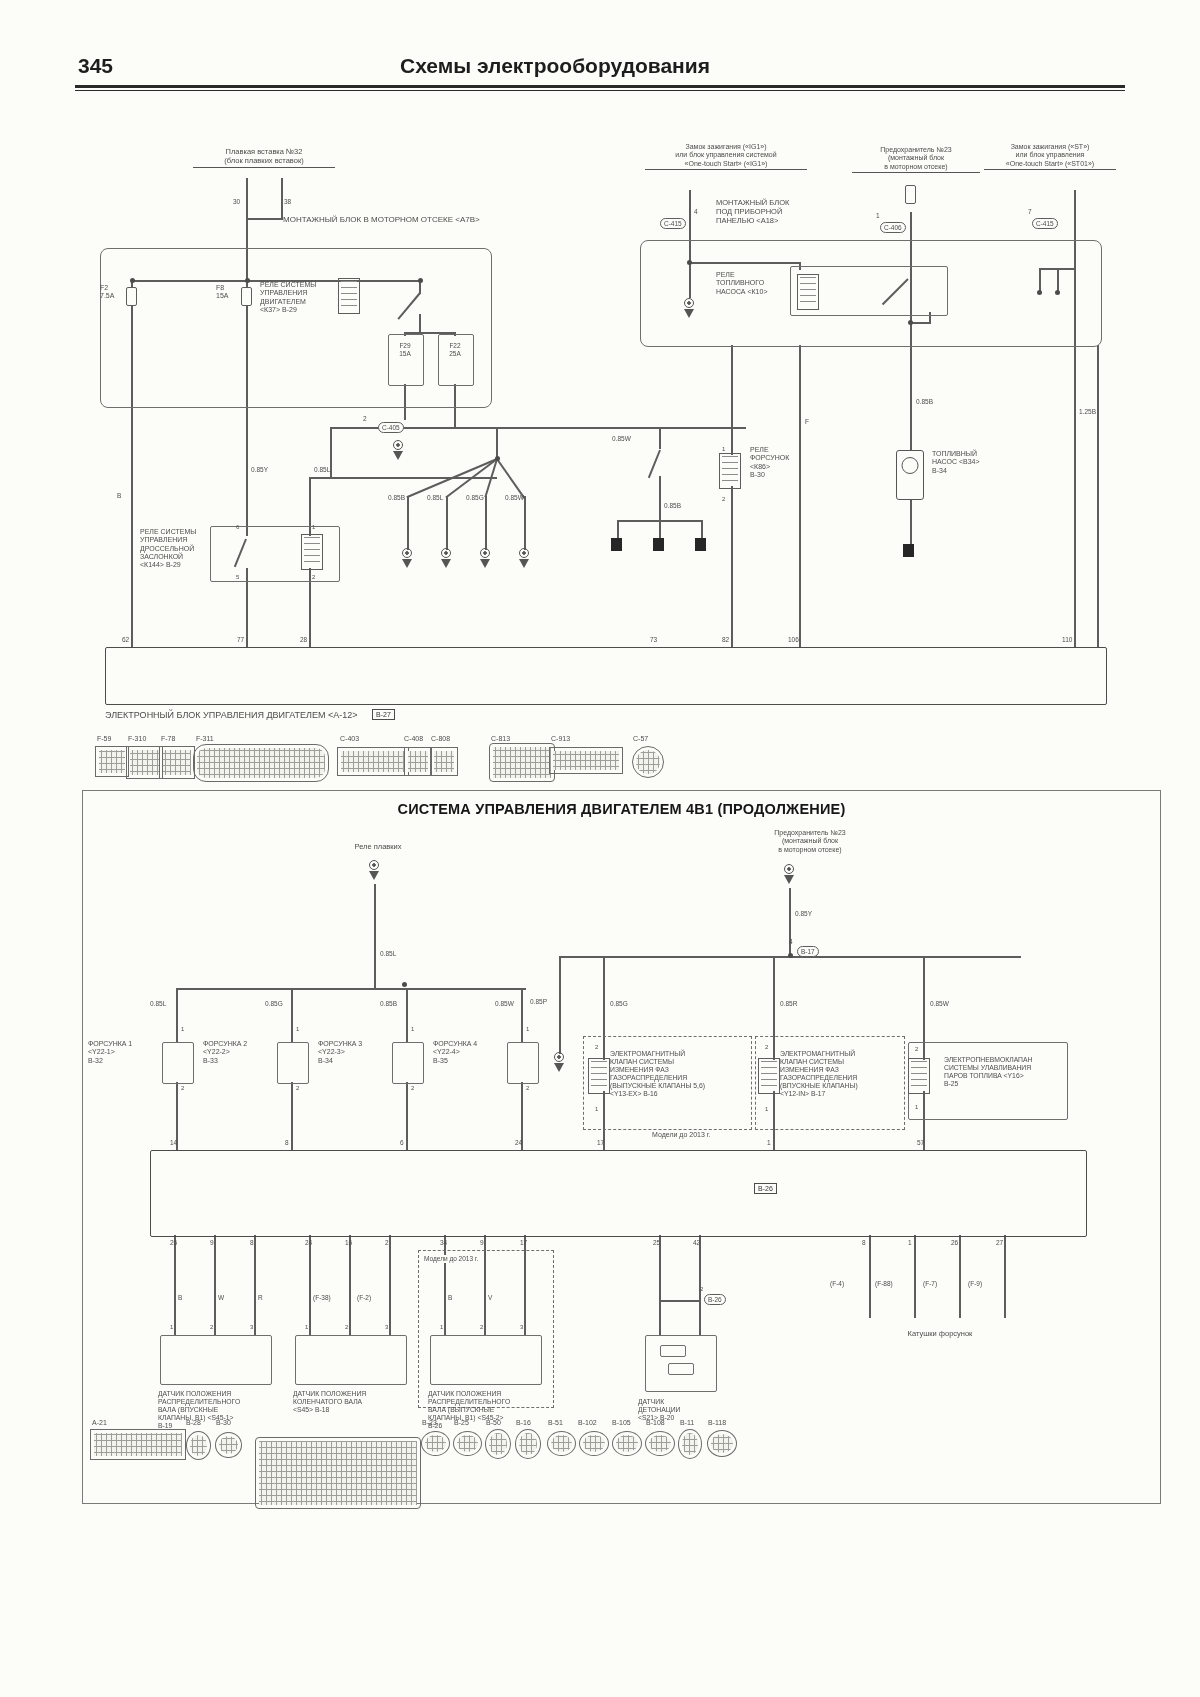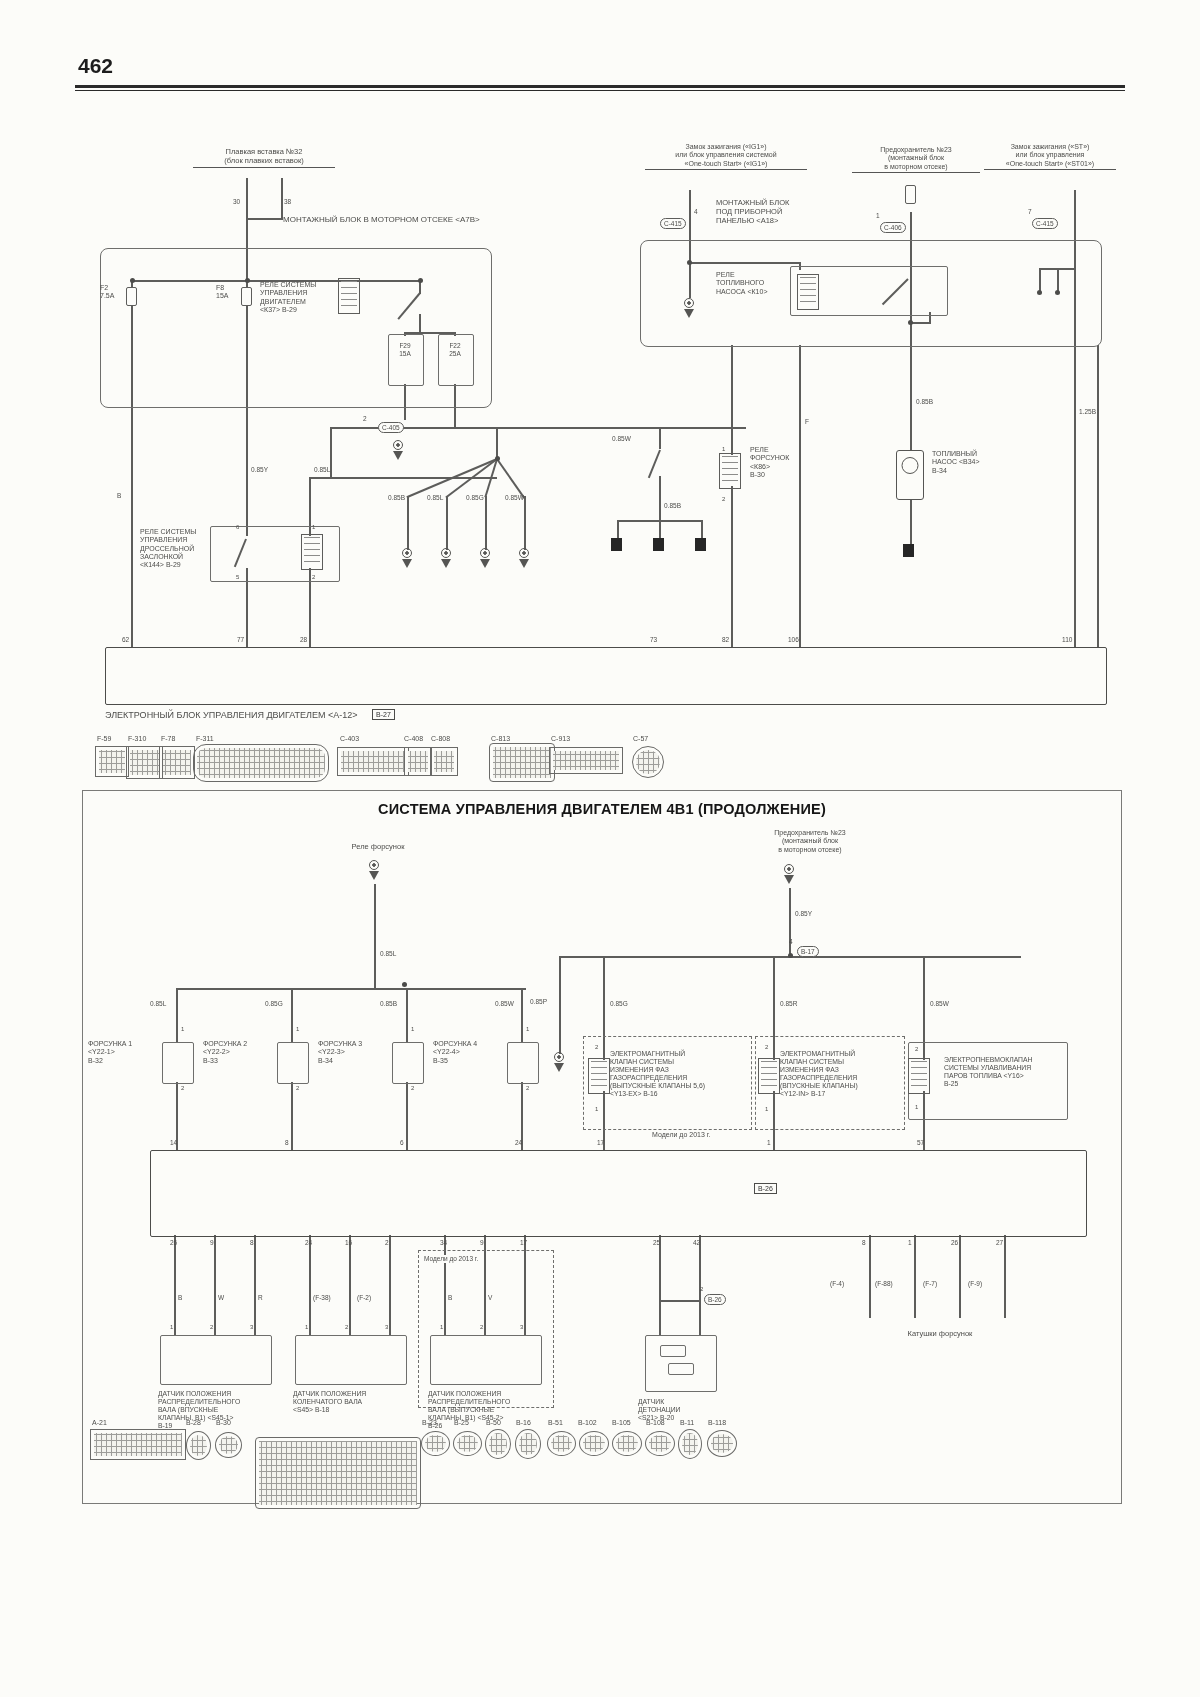--- a/index.html
+++ b/index.html
@@ -5,21 +5,21 @@
   html,body{margin:0;padding:0;background:#eceae4;}
   #page{position:relative;width:1200px;height:1697px;background:#fcfcf9;
         font-family:"Liberation Sans",sans-serif;color:#444;overflow:hidden;}
   .hdr-num{position:absolute;left:78px;top:54px;font-size:21px;font-weight:bold;color:#1d1d1d;}
   .hdr-title{position:absolute;left:0;top:54px;width:1110px;text-align:center;
              font-size:21px;font-weight:bold;color:#1d1d1d;}
   .hr1{position:absolute;left:75px;top:85px;width:1050px;height:3px;background:#2a2a2a;}
   .hr2{position:absolute;left:75px;top:90px;width:1050px;height:1px;background:#2a2a2a;}
   .panel{position:absolute;border:1.3px solid #7a7a78;background:transparent;}
   #p1{left:82px;top:97px;width:1038px;height:680px;}
-  #p2{left:82px;top:790px;width:1038px;height:712px;}
+  #p2{left:82px;top:790px;width:1038px;height:712px;padding-left:39px;}
   .ptitle{position:absolute;left:0;right:0;text-align:center;font-weight:bold;
           font-size:14.5px;color:#161616;letter-spacing:.2px;}
   #p1 .ptitle{top:13px;} #p2 .ptitle{top:10px;}
   #dg{position:absolute;left:0;top:0;width:1200px;height:1697px;}
   .w{position:absolute;background:#5d5d5b;}
   .diag{transform-origin:0 50%;}
   .bx{position:absolute;border:1.1px solid #6e6e6c;background:transparent;}
   .bx.s{border-radius:2px;}
   .bx.r6{border-radius:8px;}
   .bx.t{border-width:1.6px;border-color:#4c4c4a;border-radius:2px;}
@@ -47,21 +47,22 @@
                        repeating-linear-gradient(0deg,#9d9d9a 0 1px,transparent 1px 6px);
       background-clip:content-box;}
   .icon.round,.icon.oval{border-radius:50%;}
   .icon.bigoval{border-radius:13px;}
   .icon.bigbox{border-radius:4px;}
 </style>
 </head>
 <body>
 
 <div id="page">
-  <div class="hdr-num">462</div>
+  <div class="hdr-num">345</div>
+  <div class="hdr-title">Схемы электрооборудования</div>
   <div class="hr1"></div>
   <div class="hr2"></div>
 
 
   <div class="panel" id="p2">
     <div class="ptitle">СИСТЕМА УПРАВЛЕНИЯ ДВИГАТЕЛЕМ 4В1 (ПРОДОЛЖЕНИЕ)</div>
   </div>
 
   <div id="dg">
       <div class="w" style="left: 246px; top: 178px; width: 2px; height: 104px;"></div>
@@ -254,21 +255,21 @@
       <div class="tx" style="left: 97px; top: 735px; font-size: 7px;">F-59</div>
       <div class="tx" style="left: 128px; top: 735px; font-size: 7px;">F-310</div>
       <div class="tx" style="left: 161px; top: 735px; font-size: 7px;">F-78</div>
       <div class="tx" style="left: 196px; top: 735px; font-size: 7px;">F-311</div>
       <div class="tx" style="left: 340px; top: 735px; font-size: 7px;">C-403</div>
       <div class="tx" style="left: 404px; top: 735px; font-size: 7px;">C-408</div>
       <div class="tx" style="left: 431px; top: 735px; font-size: 7px;">C-808</div>
       <div class="tx" style="left: 491px; top: 735px; font-size: 7px;">C-813</div>
       <div class="tx" style="left: 551px; top: 735px; font-size: 7px;">C-913</div>
       <div class="tx" style="left: 633px; top: 735px; font-size: 7px;">C-57</div>
-      <div class="tx" style="left: 338px; top: 843px; font-size: 7.5px; width: 80px; text-align: center;">Реле форсунок</div>
+      <div class="tx" style="left: 338px; top: 843px; font-size: 7.5px; width: 80px; text-align: center;">Реле плавких</div>
       <div class="tx" style="left: 746px; top: 829px; font-size: 7px; width: 128px; text-align: center;">Предохранитель №23
 (монтажный блок
 в моторном отсеке)</div>
       <div class="tx" style="left: 380px; top: 950px; font-size: 6.5px;">0.85L</div>
       <div class="tx" style="left: 795px; top: 910px; font-size: 6.5px;">0.85Y</div>
       <div class="tx" style="left: 789px; top: 938px; font-size: 6.5px;">4</div>
       <div class="tx" style="left: 88px; top: 1040px; font-size: 7px;">ФОРСУНКА 1
 &lt;Y22-1&gt;
 В-32</div>
       <div class="tx" style="left: 203px; top: 1040px; font-size: 7px;">ФОРСУНКА 2

